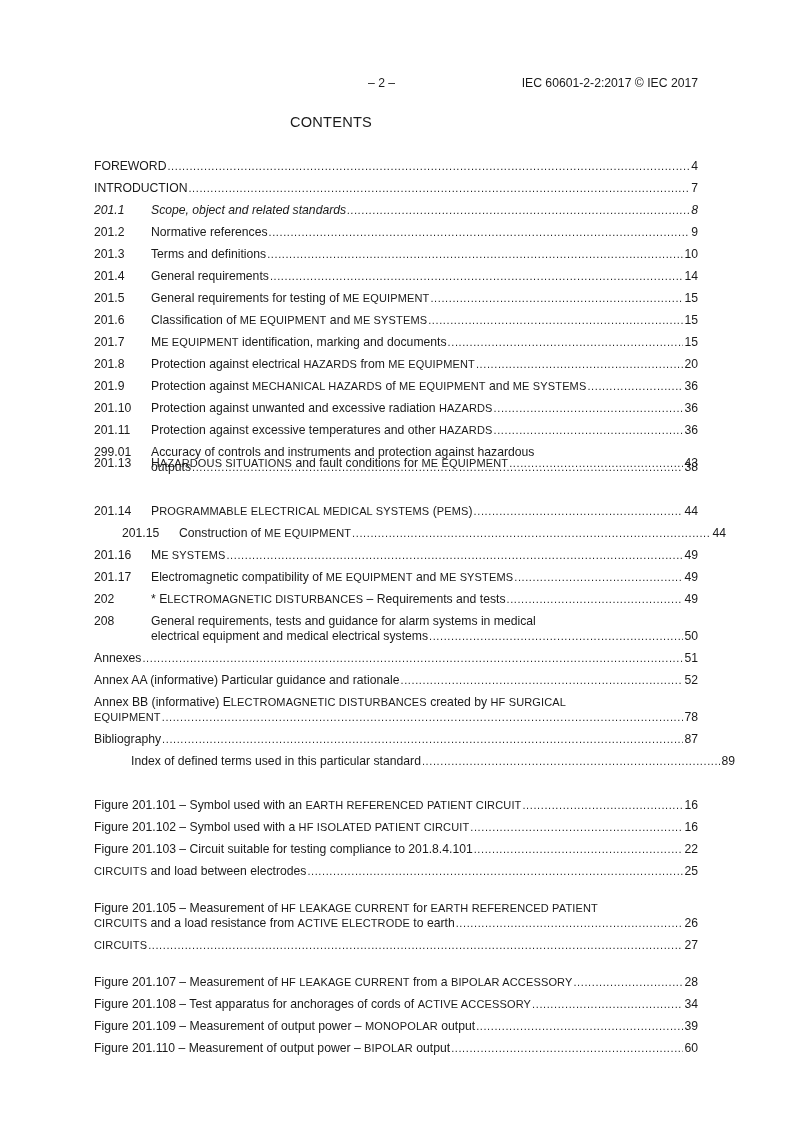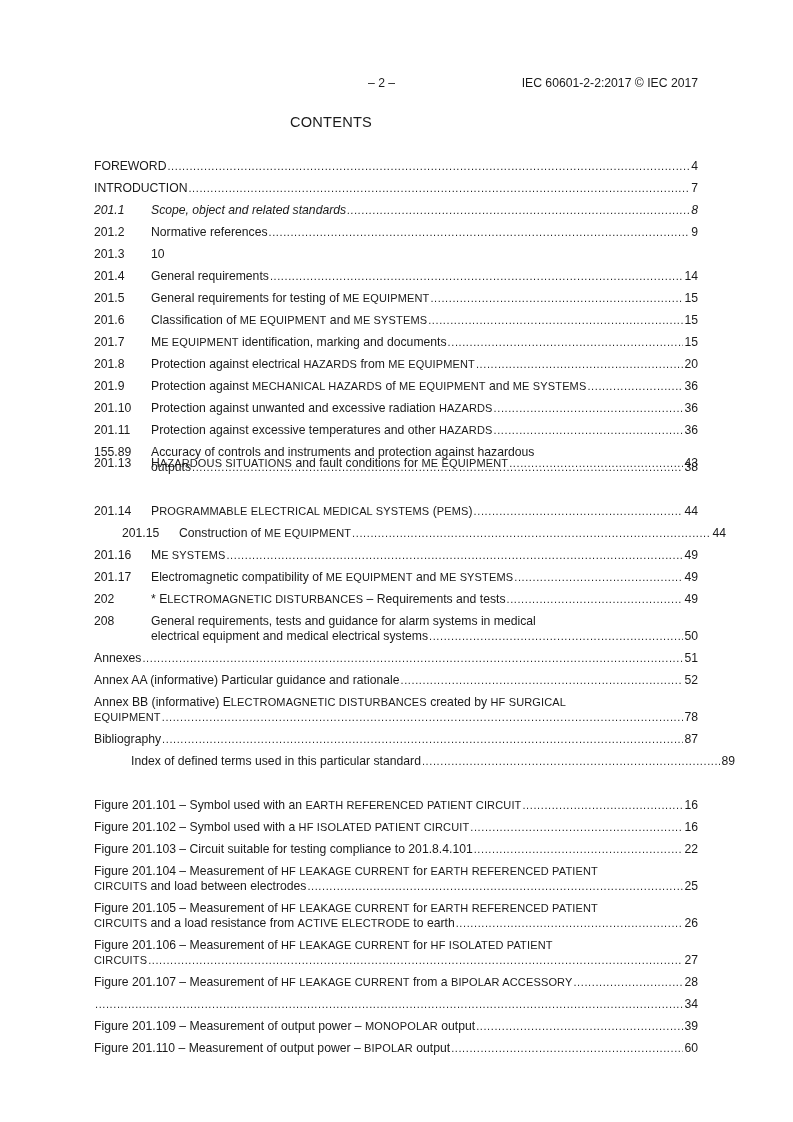--- a/index.html
+++ b/index.html
@@ -146,20 +146,24 @@
         <span class="title-wrap">
           <span class="title-text"><span>Normative references</span></span>
           <span class="leader"></span>
         </span>
         <span class="page">9</span>
       </div>
     </div>
     <div class="toc-entry" style="top: 247px;">
       <div class="line">
         <span class="num">201.3</span>
+        <span class="title-wrap">
+          <span class="title-text"><span>Terms and definitions</span></span>
+          <span class="leader"></span>
+        </span>
         <span class="page">10</span>
       </div>
     </div>
     <div class="toc-entry" style="top: 269px;">
       <div class="line">
         <span class="num">201.4</span>
         <span class="title-wrap">
           <span class="title-text"><span>General requirements</span></span>
           <span class="leader"></span>
         </span>
@@ -231,21 +235,21 @@
         <span class="num">201.11</span>
         <span class="title-wrap">
           <span class="title-text"><span>Protection against excessive temperatures and other </span><span class="sc">HAZARDS</span></span>
           <span class="leader"></span>
         </span>
         <span class="page">36</span>
       </div>
     </div>
     <div class="toc-entry" style="top: 445px;">
       <div class="first-line" style="display: flex;">
-        <span class="num">155.89</span>
+        <span class="num">299.01</span>
         <span class="title-text"><span>Accuracy of controls and instruments and protection against hazardous</span></span>
       </div>
       <div class="line indent">
         <span class="title-wrap">
           <span class="title-text"><span>outputs</span></span>
           <span class="leader"></span>
         </span>
         <span class="page">38</span>
       </div>
     </div>
@@ -389,61 +393,60 @@
     <div class="toc-entry" style="top: 842px;">
       <div class="line">
         <span class="title-wrap">
           <span class="title-text"><span>Figure 201.103 – Circuit suitable for testing compliance to 201.8.4.101 </span></span>
           <span class="leader"></span>
         </span>
         <span class="page">22</span>
       </div>
     </div>
     <div class="toc-entry" style="top: 864px;">
-      <div class="first-line"><span><span>Figure 201.104 – Measurement of </span><span class="sc">HF LEAKAGE CURRENT</span><span> for </span><span class="sc">EARTH REFERENCED PATIENT</span></span></div>
       <div class="line">
         <span class="title-wrap">
           <span class="title-text"><span class="sc">CIRCUITS</span><span> and load between electrodes </span></span>
           <span class="leader"></span>
         </span>
         <span class="page">25</span>
       </div>
     </div>
     <div class="toc-entry" style="top: 901px;">
       <div class="first-line"><span><span>Figure 201.105 – Measurement of </span><span class="sc">HF LEAKAGE CURRENT</span><span> for </span><span class="sc">EARTH REFERENCED PATIENT</span></span></div>
       <div class="line">
         <span class="title-wrap">
           <span class="title-text"><span class="sc">CIRCUITS</span><span> and a load resistance from </span><span class="sc">ACTIVE ELECTRODE</span><span> to earth </span></span>
           <span class="leader"></span>
         </span>
         <span class="page">26</span>
       </div>
     </div>
     <div class="toc-entry" style="top: 938px;">
-      <div class="first-line"><span><span>Figure 201.106 – Measurement of </span><span class="sc">HF LEAKAGE CURRENT</span><span> for </span><span class="sc">HF ISOLATED PATIENT</span></span></div>
       <div class="line">
         <span class="title-wrap">
           <span class="title-text"><span class="sc">CIRCUITS</span></span>
           <span class="leader"></span>
         </span>
         <span class="page">27</span>
       </div>
     </div>
     <div class="toc-entry" style="top: 975px;">
       <div class="line">
         <span class="title-wrap">
           <span class="title-text"><span>Figure 201.107 – Measurement of </span><span class="sc">HF LEAKAGE CURRENT</span><span> from a </span><span class="sc">BIPOLAR ACCESSORY</span><span> </span></span>
           <span class="leader"></span>
         </span>
         <span class="page">28</span>
       </div>
     </div>
     <div class="toc-entry" style="top: 997px;">
       <div class="line">
         <span class="title-wrap">
+          <span class="title-text"><span>Figure 201.108 – Test apparatus for anchorages of cords of  </span><span class="sc">ACTIVE ACCESSORY</span></span>
           <span class="leader"></span>
         </span>
         <span class="page">34</span>
       </div>
     </div>
     <div class="toc-entry" style="top: 1019px;">
       <div class="line">
         <span class="title-wrap">
           <span class="title-text"><span>Figure 201.109 – Measurement of output power – </span><span class="sc">MONOPOLAR</span><span> output</span></span>
           <span class="leader"></span>

